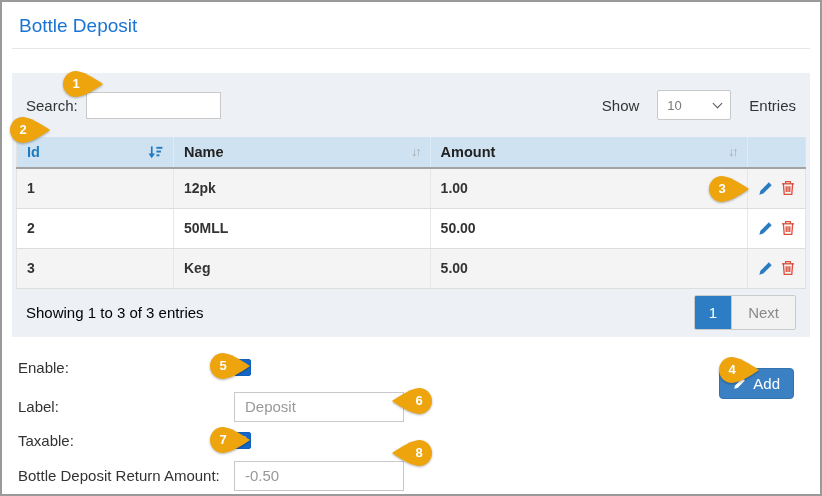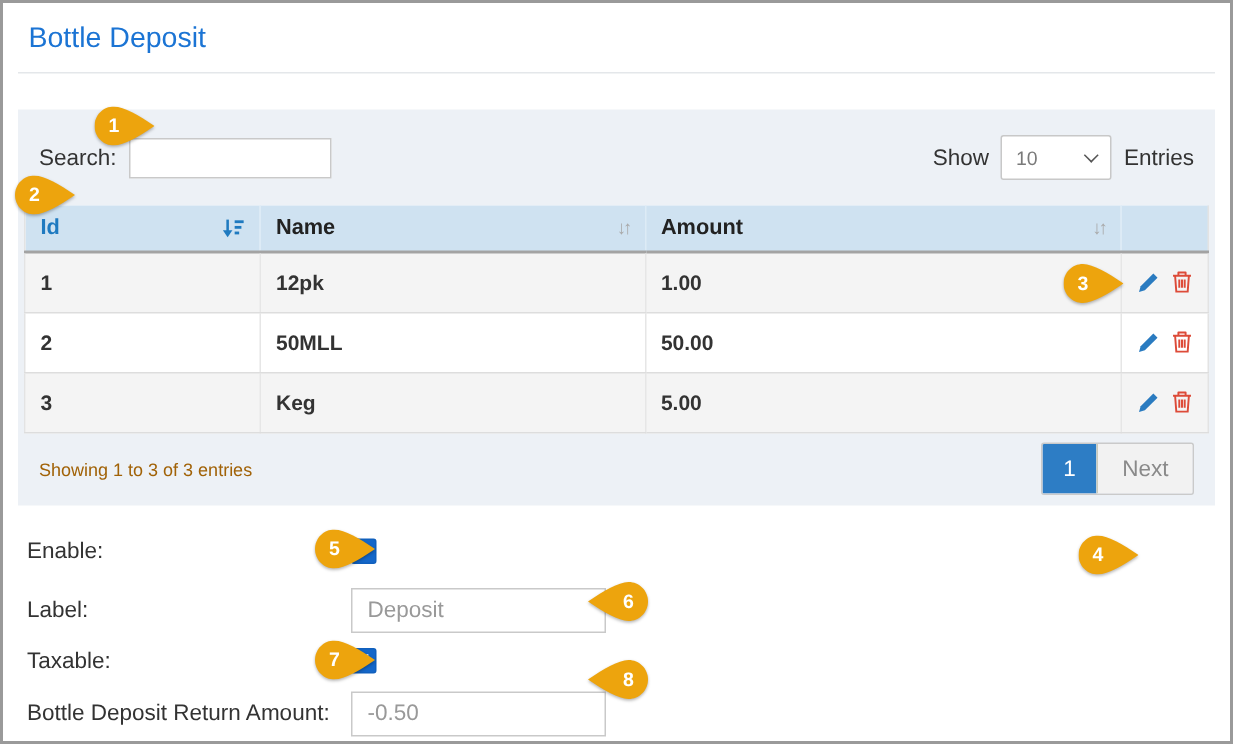--- a/index.html
+++ b/index.html
@@ -11,21 +11,21 @@
   }
   .page-title { font-size:19px; font-weight:400; color:#1b74d4; margin:13px 0 0 17px; }
   .title-rule { border:none; border-top:1px solid #e4e7ea; margin:11px 10px 0 10px; }
 
   .panel { margin:24px 10px 0 10px; background:#edf1f6; }
 
   
   .toolbar { height:64px; display:flex; align-items:center; justify-content:space-between; padding:12px 14px; }
   .search-wrap { display:flex; align-items:center; gap:8px; font-size:15px; color:#333; }
   .search-input { width:135px; height:27px; border:1px solid #c9c9c9; background:#fff; padding:0 8px; font-size:14px; font-family:"Liberation Sans",sans-serif; }
-  .show-wrap { display:flex; align-items:center; gap:8px; font-size:15px; color:#333; }
+  .show-wrap { display:flex; align-items:center; gap:18px; font-size:15px; color:#333; }
   .select-box { width:74px; height:30px; background:#fff; border:1px solid #c8c8c8; border-radius:2px;
     display:flex; align-items:center; justify-content:space-between; padding:0 9px; color:#7a7a7a; font-size:13px; cursor:pointer; }
   .chevron { width:7px; height:7px; border-right:1.6px solid #555; border-bottom:1.6px solid #555; transform:rotate(45deg); margin-top:-4px; }
 
   
   table { border-collapse:collapse; width:calc(100% - 8px); margin:0 4px; background:#fff; border:1px solid #e3e3e3; border-top:none; }
   thead th { background:#cfe2f1; border-bottom:2px solid #a3a3a3; border-right:1px solid #ddebf6;
     padding:7px 10px; font-size:14.5px; text-align:left; color:#222; height:31px; }
   thead th:last-child { border-right:none; }
   .th-inner { display:flex; align-items:center; justify-content:space-between; }
@@ -35,21 +35,21 @@
     border-bottom:1px solid #ddd; border-right:1px solid #e6e6e6; height:40px; }
   tbody td:last-child { border-right:none; }
   tbody tr:nth-child(odd) td { background:#f4f4f4; }
   tbody tr:nth-child(even) td { background:#fff; }
   .col-id { width:156px; } .col-name { width:255px; } .col-amount { width:315px; } .col-actions { width:54px; }
   .row-actions { display:flex; align-items:center; gap:8px; }
   .icon-btn { display:inline-flex; cursor:pointer; }
 
   
   .table-footer { height:48px; display:flex; align-items:center; justify-content:space-between; padding:0 14px; }
-  .summary { font-size:12px; color:#a16207; }
+  .summary { font-size:15px; color:#000000; }
   .pagination { display:flex; border:1px solid #cacaca; border-radius:2px; overflow:hidden; }
   .page-btn { font-size:15px; padding:8px 16px; cursor:pointer; }
   .page-prev, .page-next { background:#f2f2f2; color:#8a8a8a; }
   .page-prev { border-right:1px solid #cacaca; }
   .page-next { border-left:1px solid #cacaba; }
   .page-current { background:#2d7dc5; color:#fff; padding:8px 14px; }
 
   
   .form-area { margin:22px 0 0 16px; }
   .form-row { display:flex; align-items:center; }
@@ -231,20 +231,26 @@
     <div class="form-row row-taxable">
       <span class="form-label">Taxable:</span>
       <span class="checkbox">✓</span>
     </div>
     <div class="form-row row-return">
       <span class="form-label">Bottle Deposit Return Amount:</span>
       <input class="text-input" type="text" value="-0.50" style="">
     </div>
   </div>
 
+  <div class="add-button">
+    <svg width="13" height="13" viewBox="0 0 16 16">
+      <path d="M11.6 1.4 L14.6 4.4 L5.6 13.4 L1.4 14.6 L2.6 10.4 Z" fill="#ffffff"></path>
+    </svg>
+    <span>Add</span>
+  </div>
 
   <div class="callout point-right callout-1">
     <svg width="40" height="26" viewBox="0 0 40 26">
         <path d="M13,0 C5.8,0 0,5.8 0,13 C0,20.2 5.8,26 13,26 C20,25.5 29,20.5 40,13 C29,5.5 20,0.5 13,0 Z" fill="#eda40d"></path>
       </svg>
     <span class="num">1</span>
   </div>
   <div class="callout point-right callout-2">
     <svg width="40" height="26" viewBox="0 0 40 26">
         <path d="M13,0 C5.8,0 0,5.8 0,13 C0,20.2 5.8,26 13,26 C20,25.5 29,20.5 40,13 C29,5.5 20,0.5 13,0 Z" fill="#eda40d"></path>

